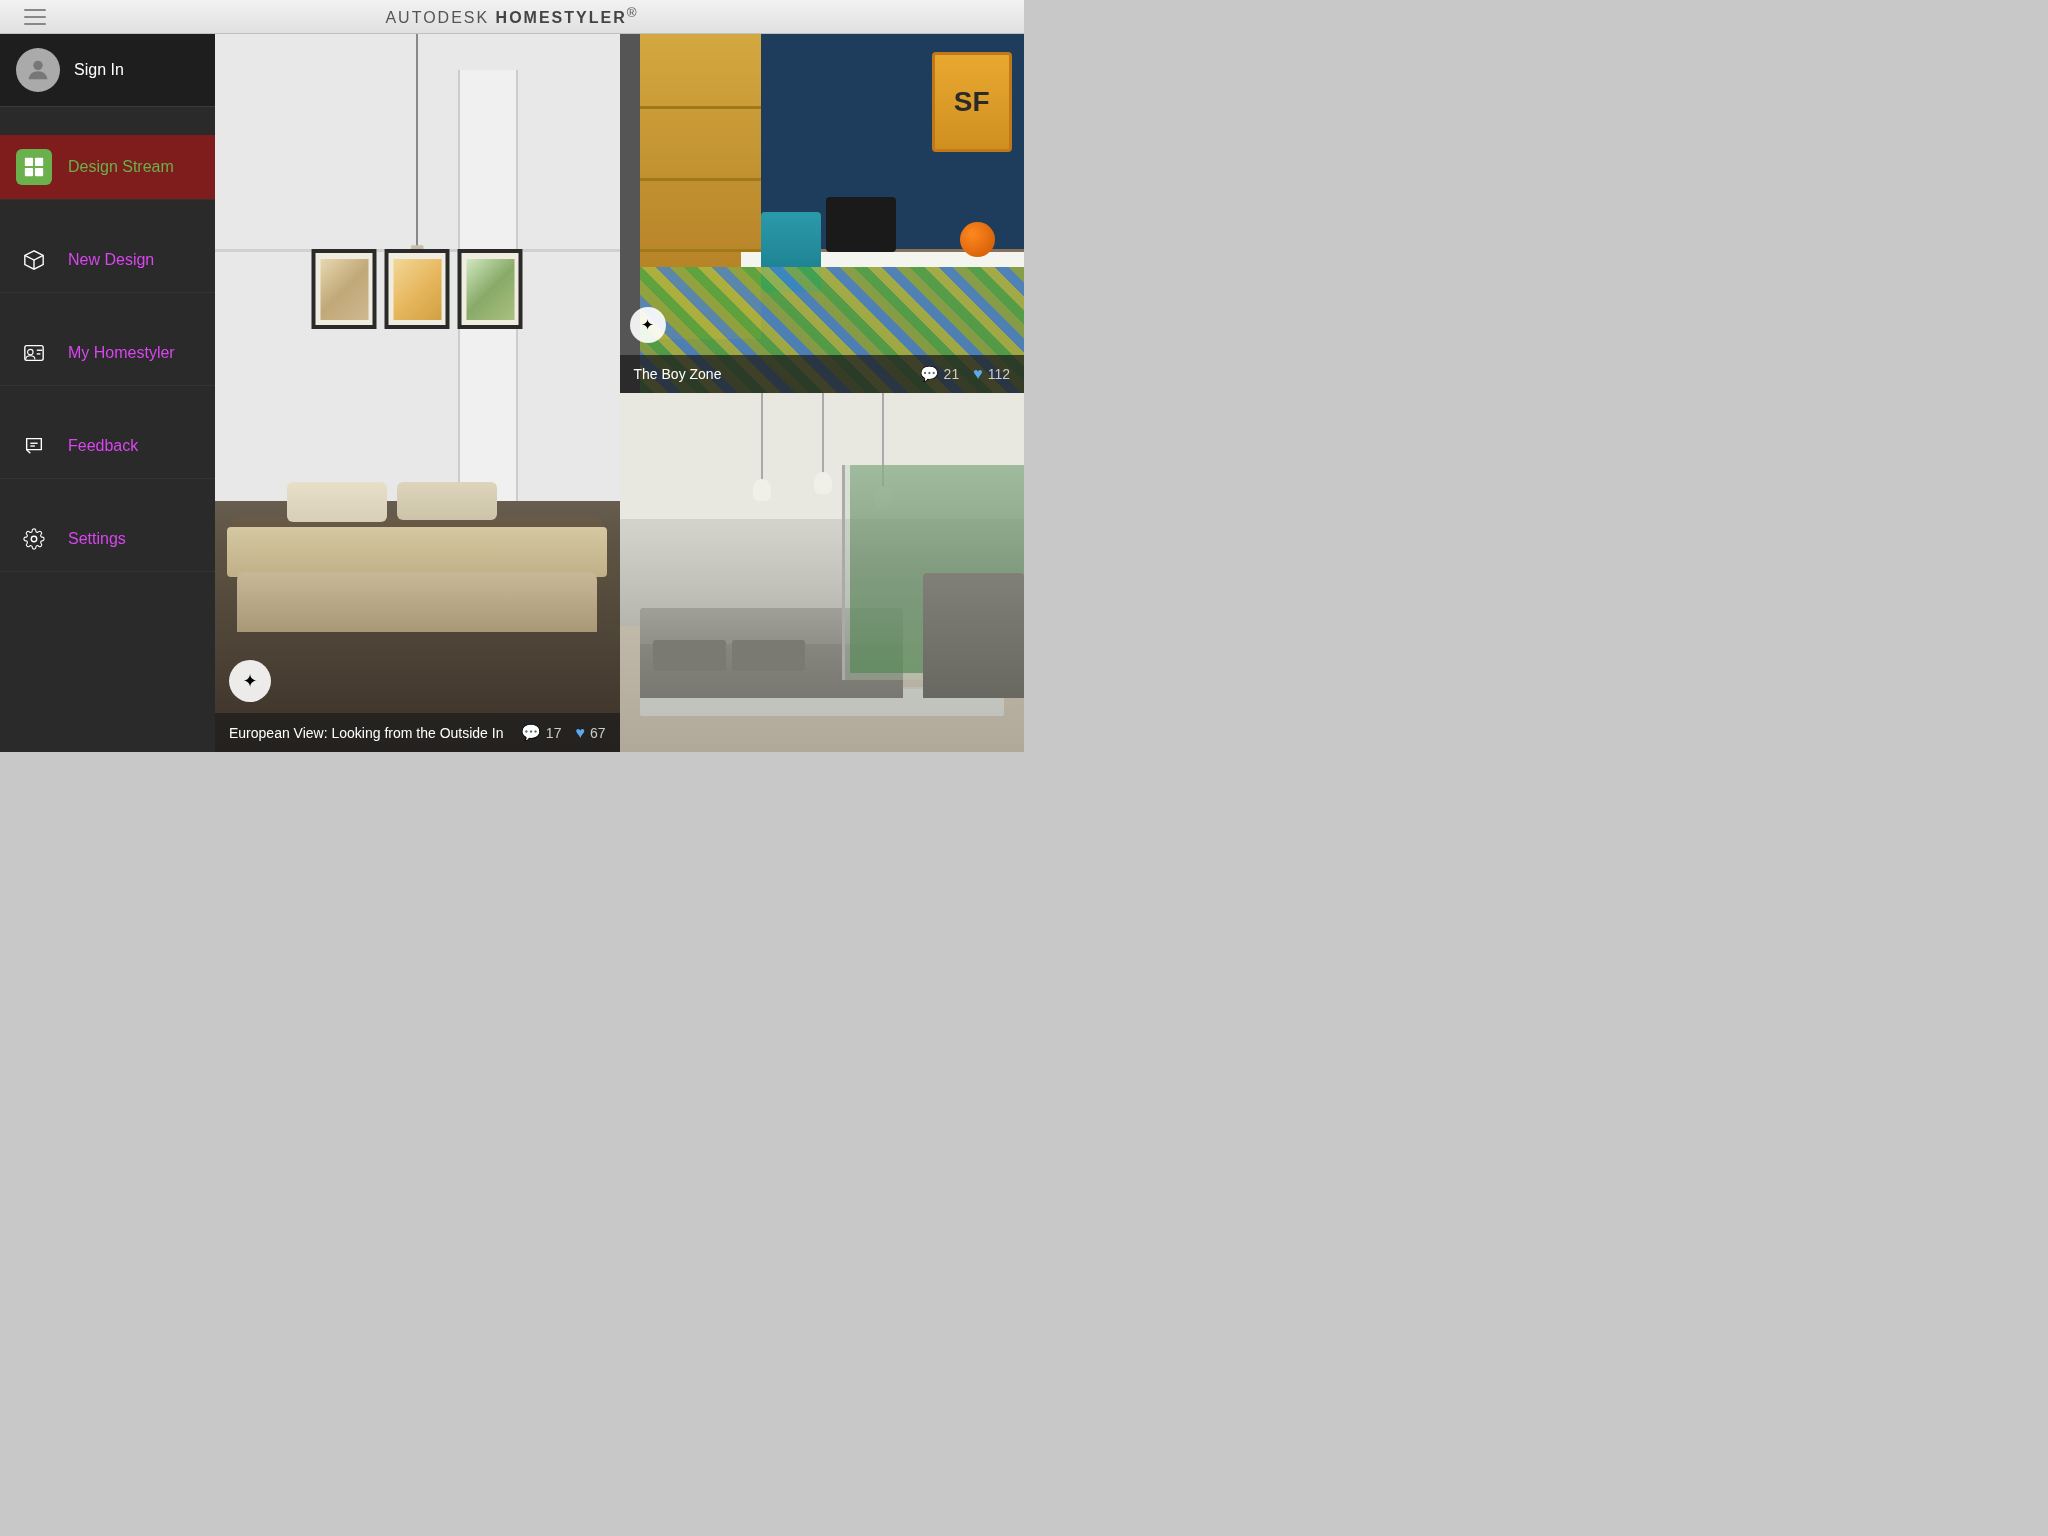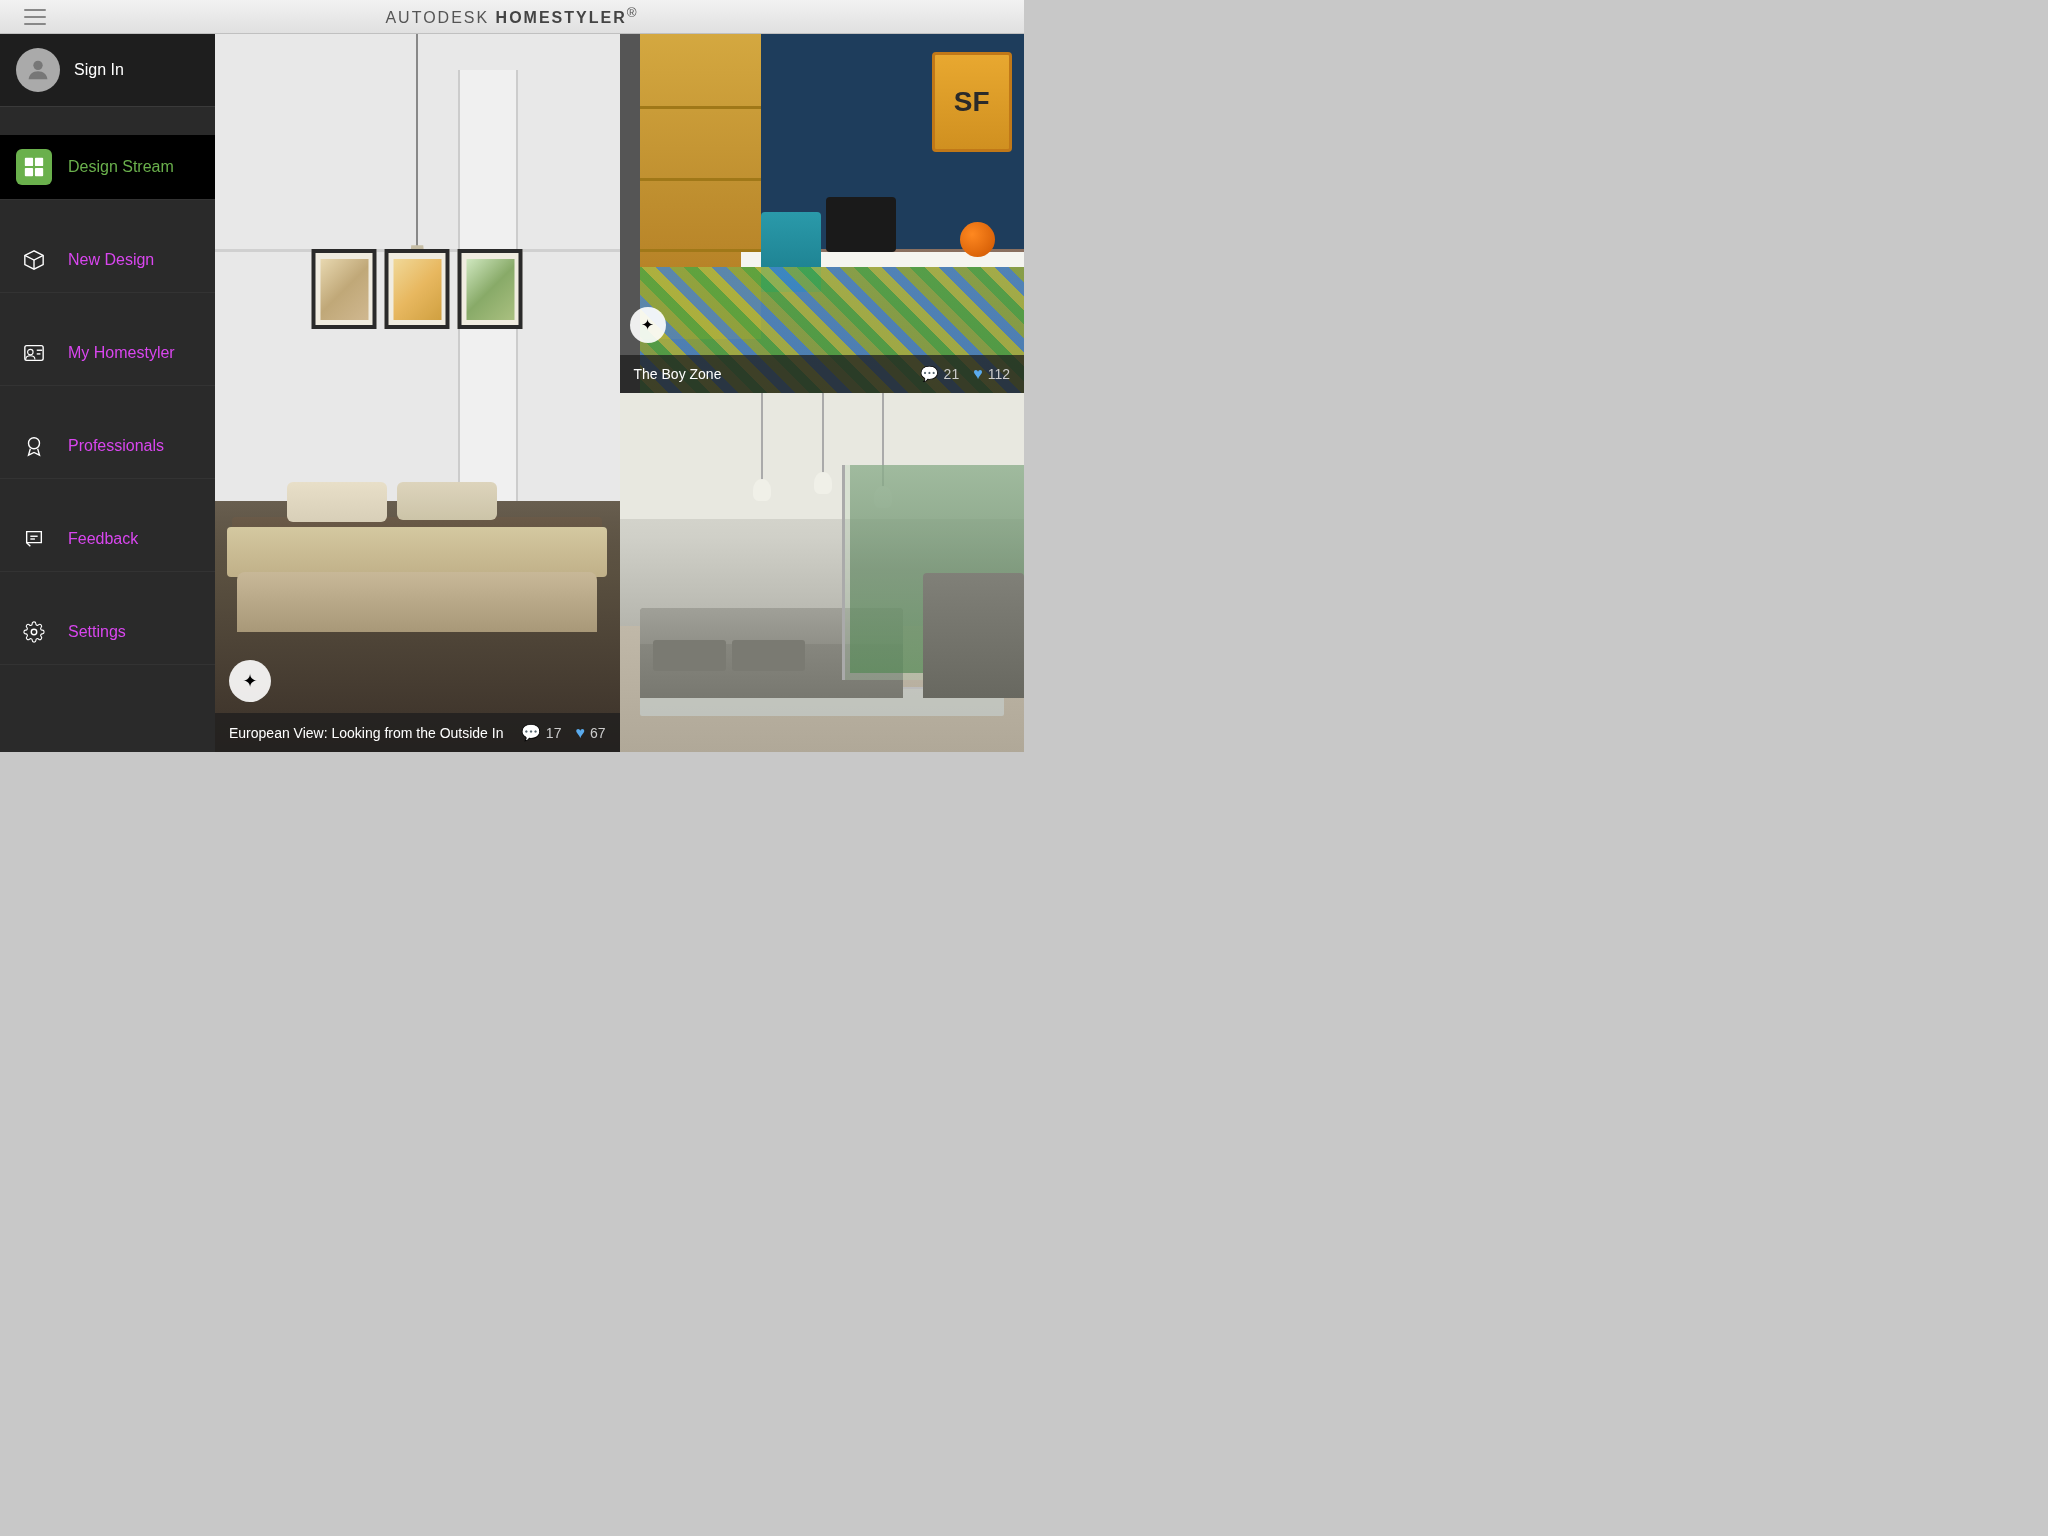--- a/index.html
+++ b/index.html
@@ -103,21 +103,21 @@
 
     .sidebar-item {
       display: flex;
       align-items: center;
       padding: 14px 16px;
       gap: 16px;
       cursor: pointer;
       border-bottom: 1px solid #333;
     }
     .sidebar-item.active {
-      background: #000000;
+      background: #7f1d1d;
     }
     .sidebar-item.active .sidebar-item-icon {
       background: #6ab04c;
       border-radius: 6px;
       padding: 6px;
     }
     .sidebar-item-icon {
       width: 36px;
       height: 36px;
       display: flex;
@@ -621,29 +621,20 @@
           <rect x="2" y="4" width="20" height="16" rx="2" stroke="white" stroke-width="1.5" fill="none"></rect>
           <circle cx="8" cy="11" r="3" stroke="white" stroke-width="1.2" fill="none"></circle>
           <path d="M3 19c0-2.5 2-4 5-4s5 1.5 5 4" stroke="white" stroke-width="1.2" fill="none"></path>
           <line x1="15" y1="9" x2="21" y2="9" stroke="white" stroke-width="1.5"></line>
           <line x1="15" y1="13" x2="19" y2="13" stroke="white" stroke-width="1.5"></line>
         </svg>
       </div>
       <span class="sidebar-item-label">My Homestyler</span>
     </div>
 
-    <div class="sidebar-item">
-      <div class="sidebar-item-icon">
-        <svg viewBox="0 0 24 24">
-          <circle cx="12" cy="9" r="6" stroke="white" stroke-width="1.5" fill="none"></circle>
-          <path d="M8 15l-2 7 6-3 6 3-2-7" stroke="white" stroke-width="1.5" fill="none"></path>
-        </svg>
-      </div>
-      <span class="sidebar-item-label">Professionals</span>
-    </div>
 
     <div class="sidebar-item">
       <div class="sidebar-item-icon">
         <svg viewBox="0 0 24 24">
           <path d="M4 4h16v12H4z" stroke="white" stroke-width="1.5" fill="none" rx="2"></path>
           <path d="M4 16l4 4" stroke="white" stroke-width="1.5" fill="none"></path>
           <line x1="8" y1="9" x2="16" y2="9" stroke="white" stroke-width="1.5"></line>
           <line x1="8" y1="12" x2="13" y2="12" stroke="white" stroke-width="1.5"></line>
         </svg>
       </div>

